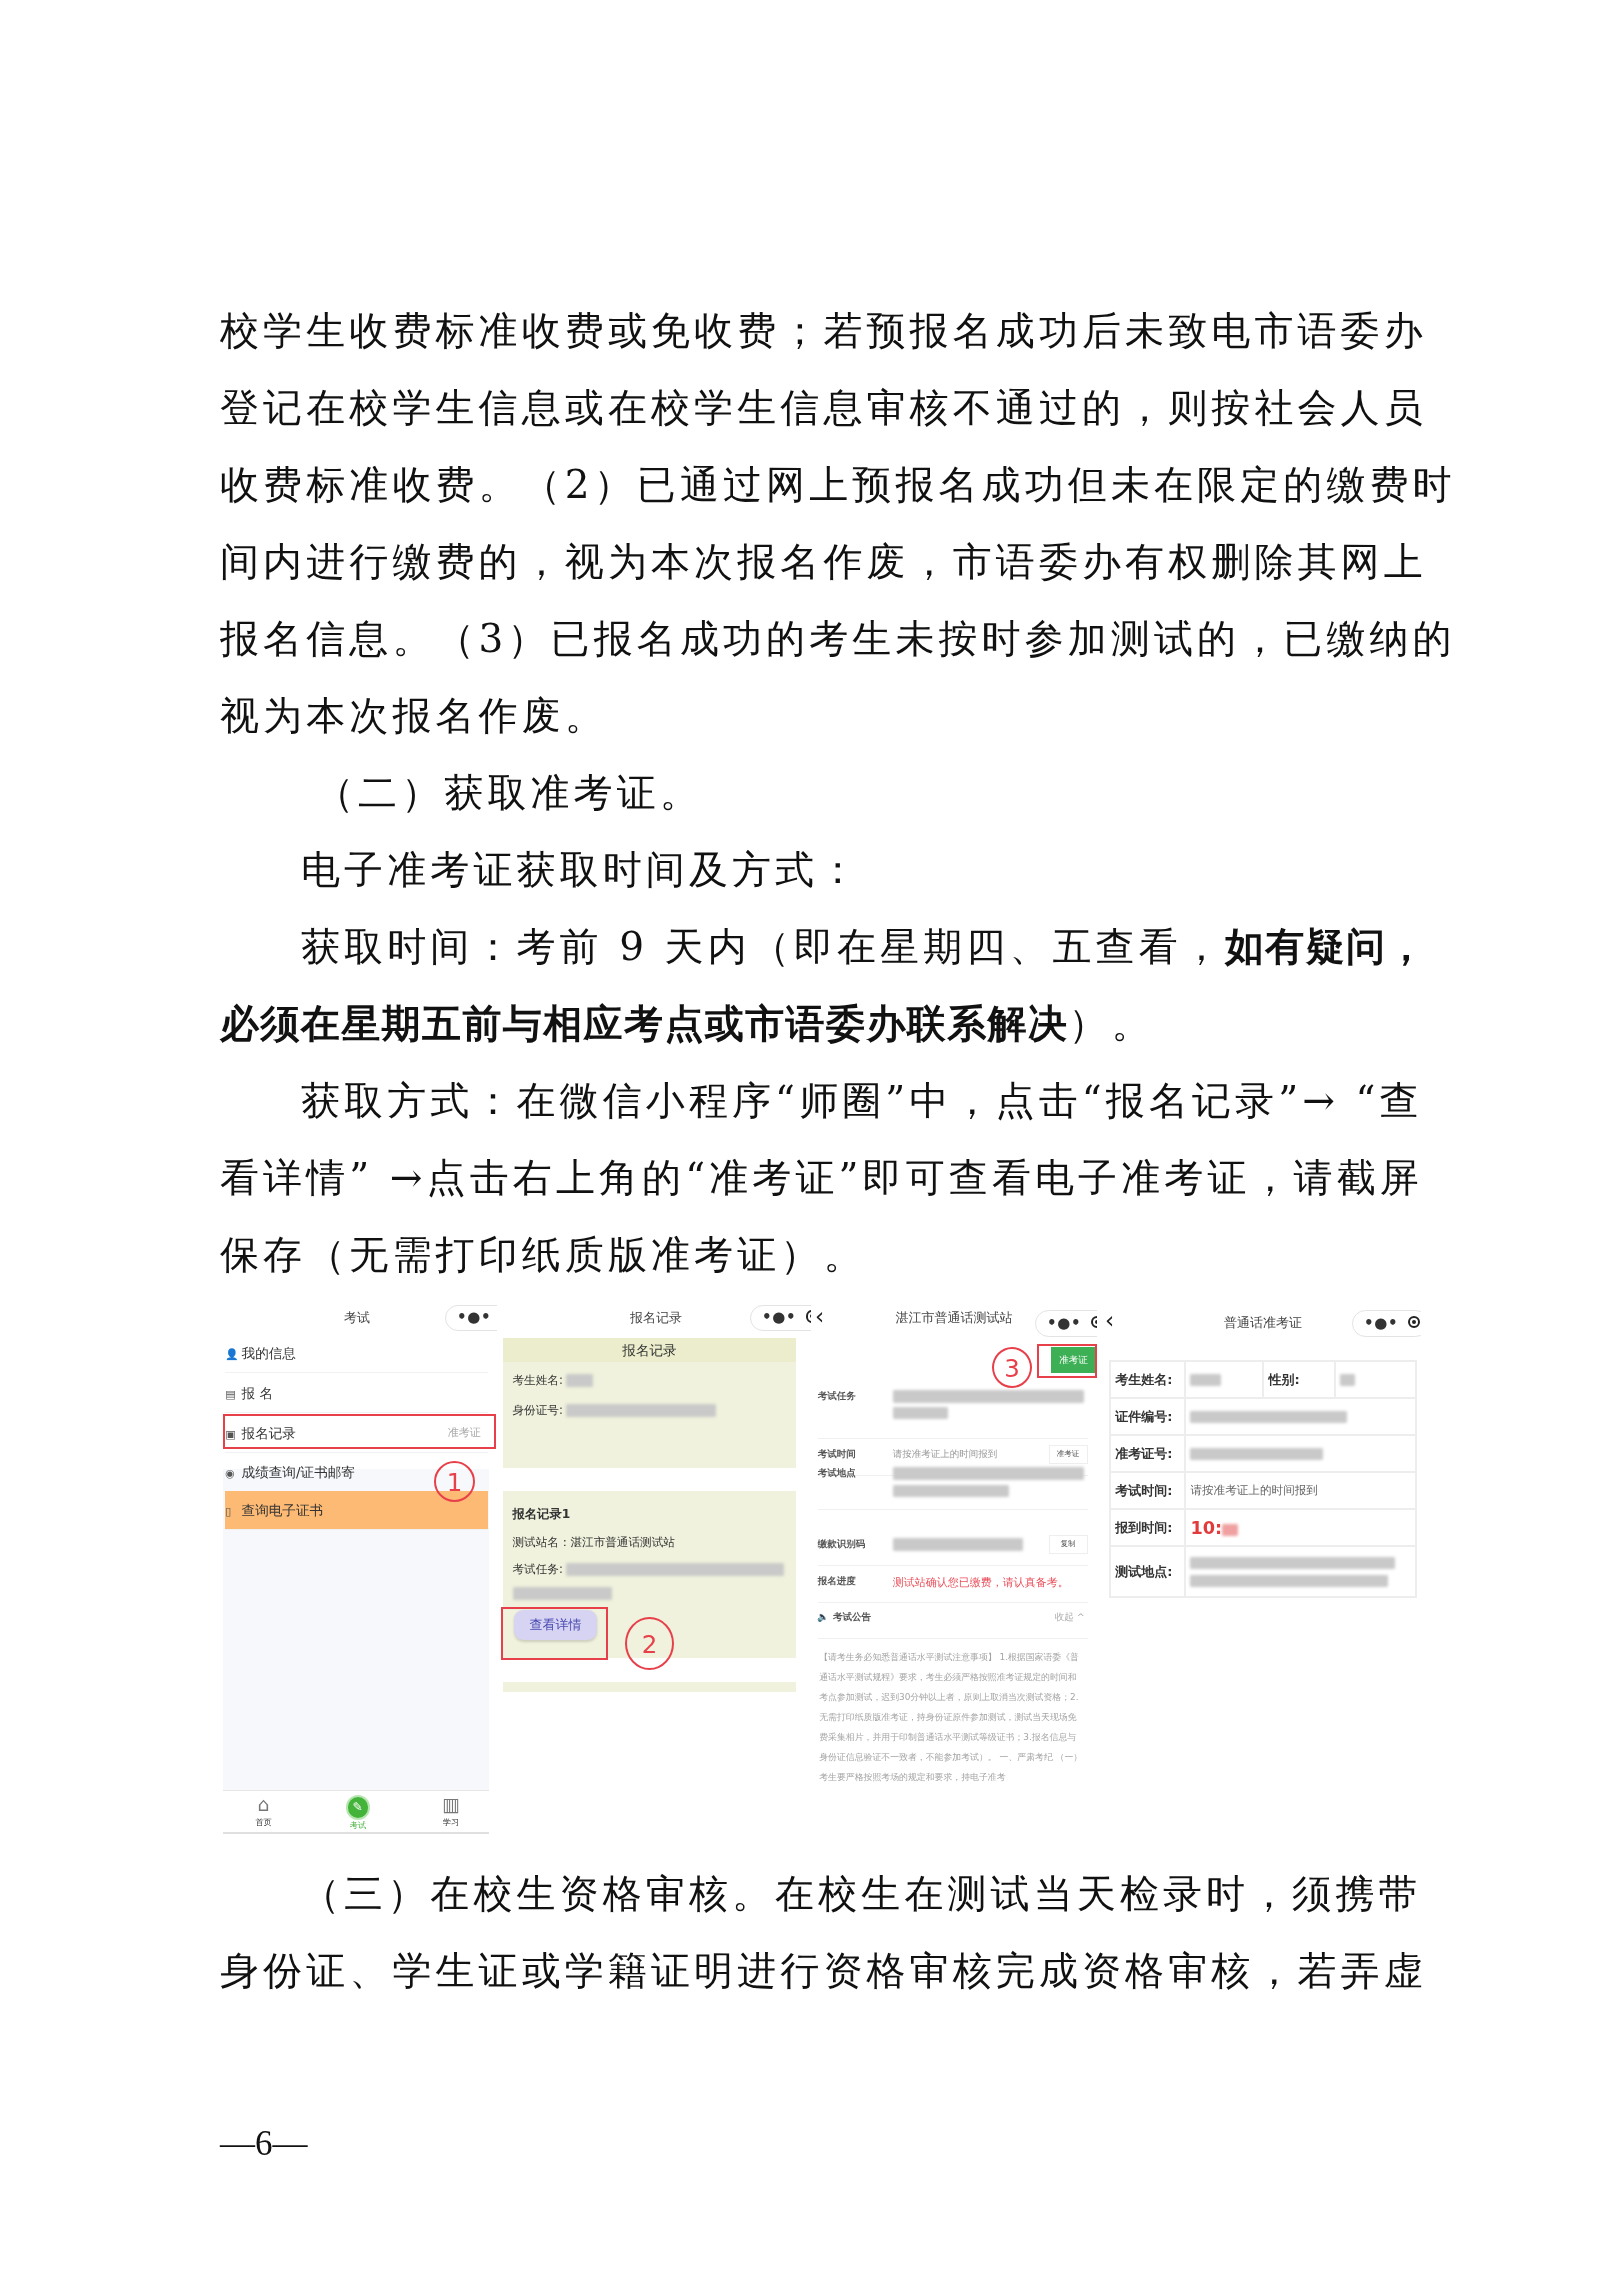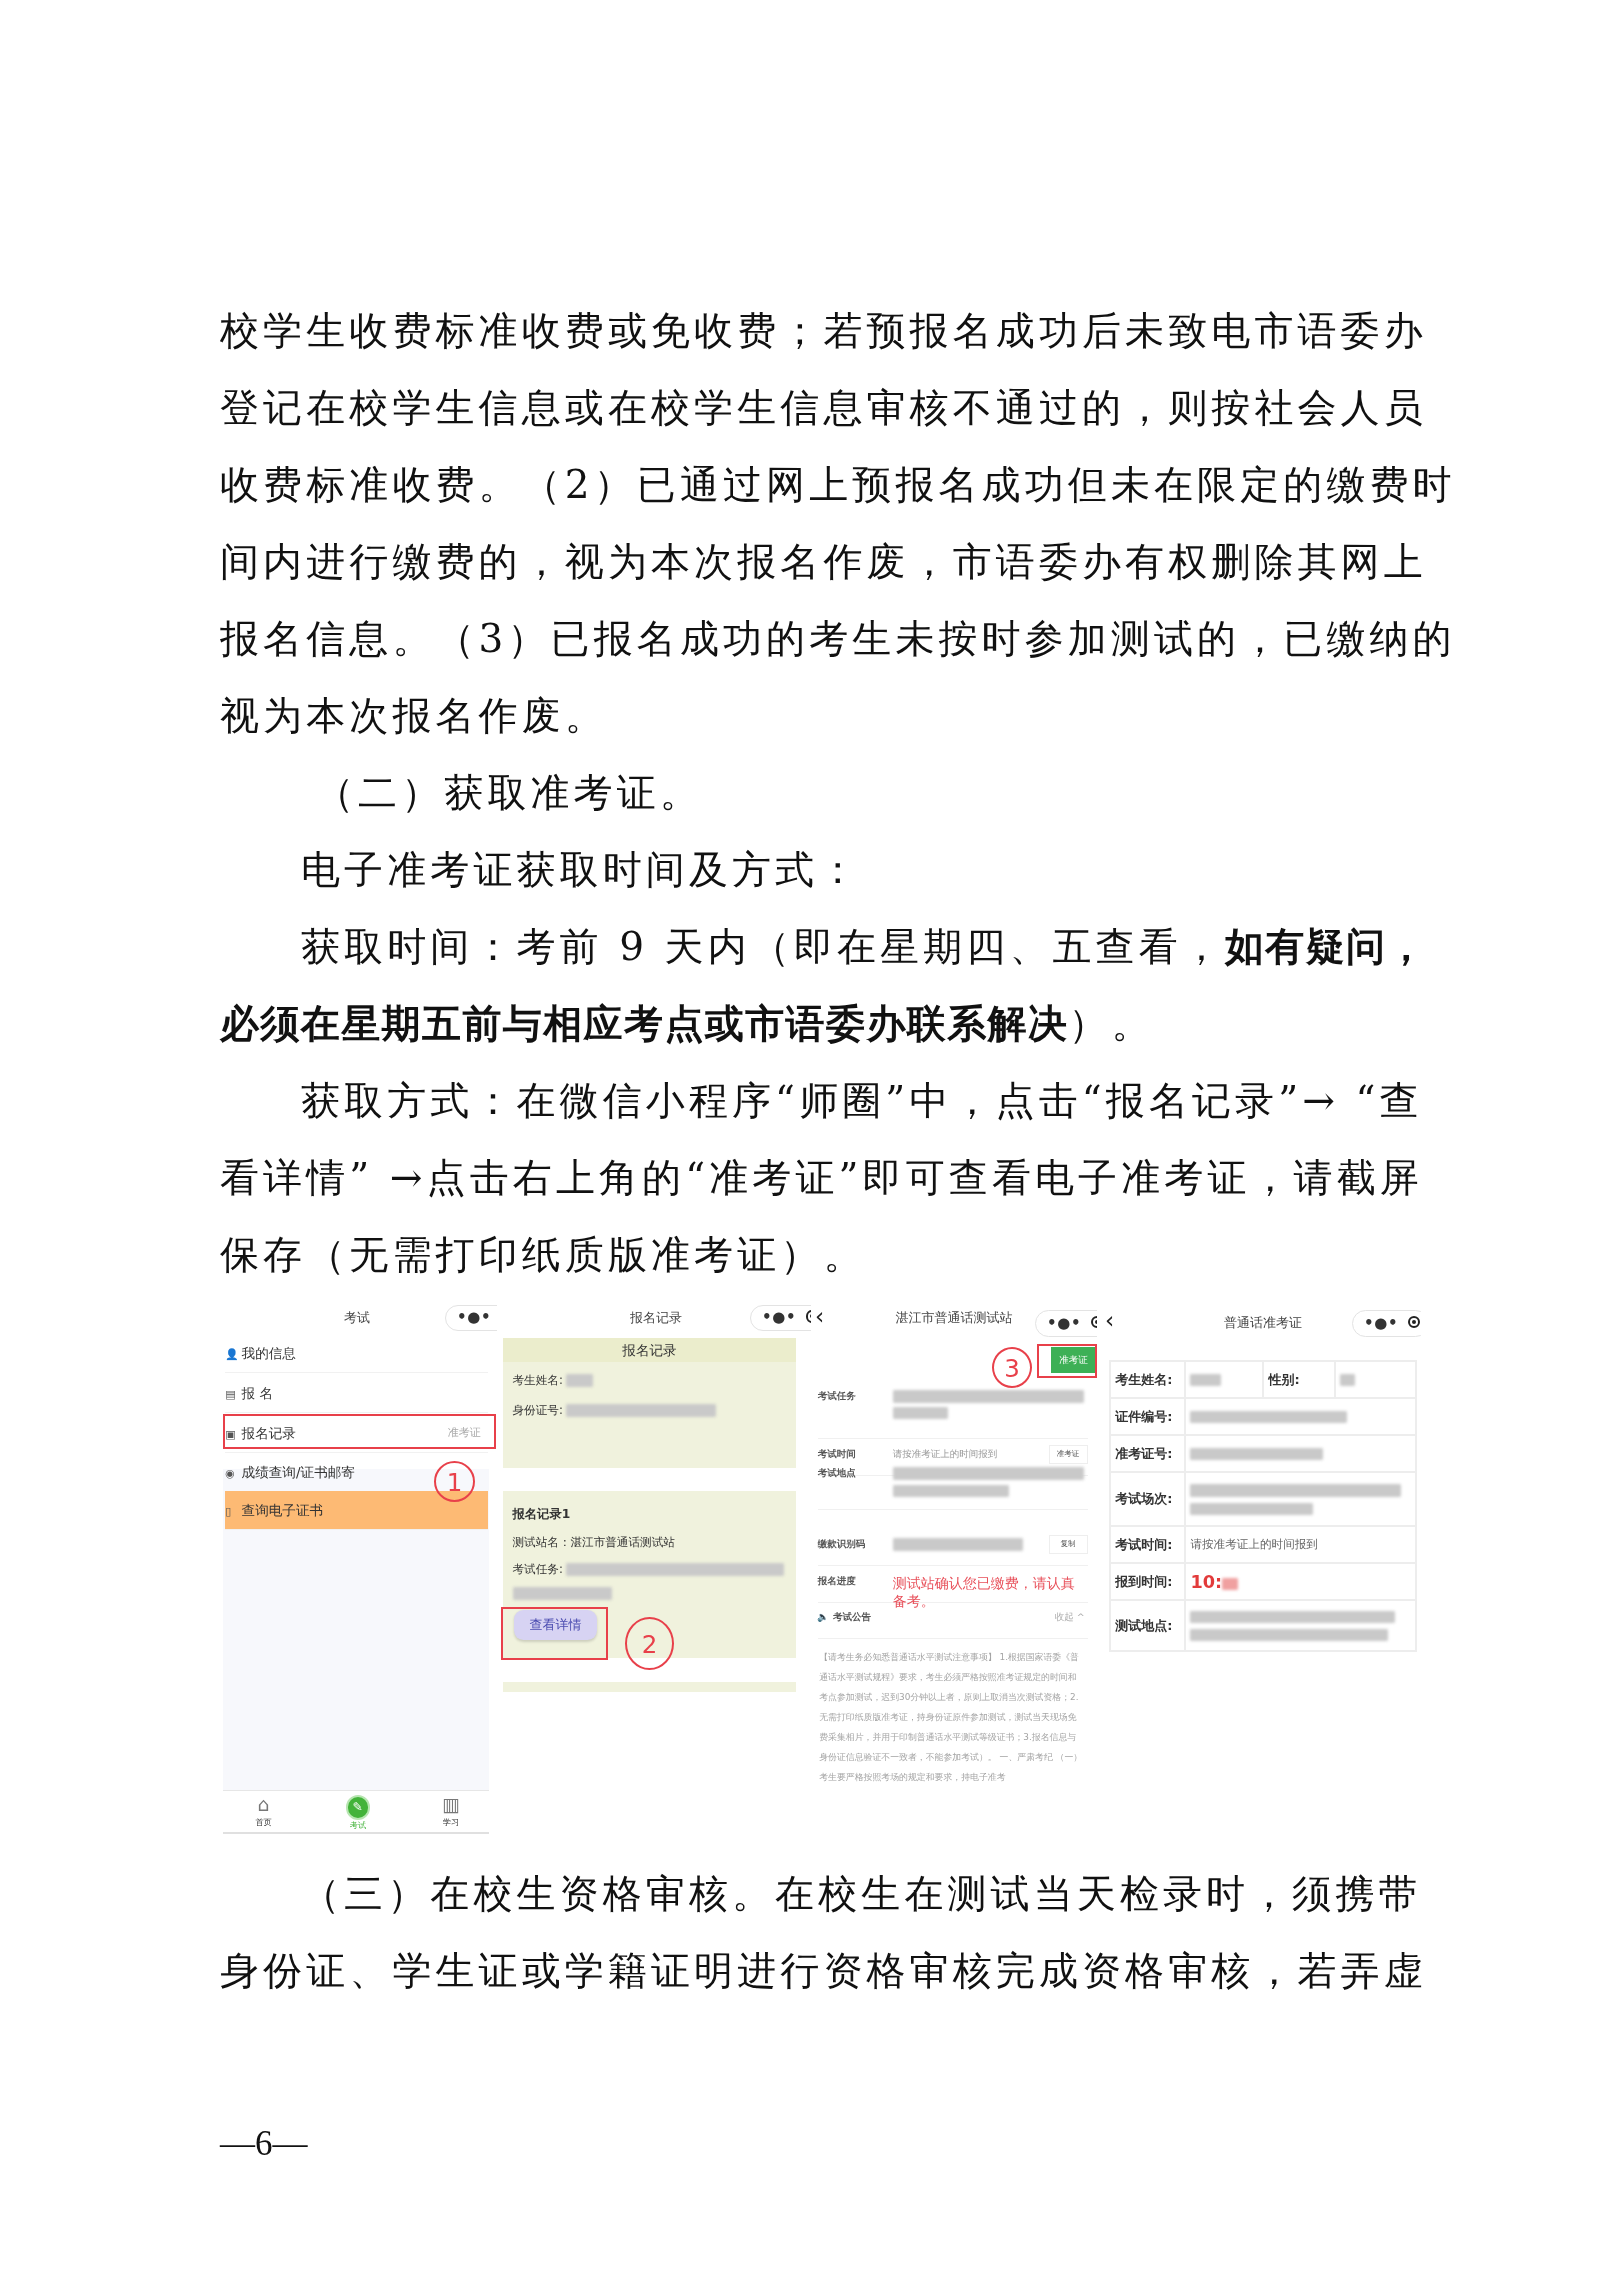--- a/index.html
+++ b/index.html
@@ -202,21 +202,21 @@
       <span class="lbl">考试地点</span>
       <span class="val"><span class="blur" style="width:191px"></span><br><span class="blur" style="width:116px;margin-top:5.5px"></span></span>
     </div>
     <div class="row" style="top:239px;height:27px">
       <span class="lbl">缴款识别码</span>
       <span class="val"><span class="blur" style="width:130px"></span></span>
       <span class="smallbtn">复制</span>
     </div>
     <div class="row" style="top:276px;height:27px">
       <span class="lbl">报名进度</span>
-      <span class="val" style="color:#e8505a;font-size:14px">测试站确认您已缴费，请认真备考。</span>
+      <span class="val" style="color:#e8505a;font-size:11px">测试站确认您已缴费，请认真备考。</span>
     </div>
     <div class="row" style="top:312px;height:27px">
       <span class="lbl"><span>🔈</span> <span>考试公告</span></span>
       <span style="position:absolute;right:2.7px;top:0;color:#aaa">收起 ^</span>
     </div>
     <div class="notice-text">【请考生务必知悉普通话水平测试注意事项】 1.根据国家语委《普通话水平测试规程》要求，考生必须严格按照准考证规定的时间和考点参加测试，迟到30分钟以上者，原则上取消当次测试资格；2.无需打印纸质版准考证，持身份证原件参加测试，测试当天现场免费采集相片，并用于印制普通话水平测试等级证书；3.报名信息与身份证信息验证不一致者，不能参加考试）。 一、严肃考纪 （一）考生要严格按照考场的规定和要求，持电子准考</div>
   </div>
 
   <div class="panel" id="p4">
     <div class="navbar">
@@ -237,24 +237,20 @@
       </tr>
       <tr>
         <td class="k">证件编号:</td>
         <td class="v" colspan="3"><span class="blur" style="width:157px"></span></td>
       </tr>
       <tr>
         <td class="k">准考证号:</td>
         <td class="v" colspan="3"><span class="blur" style="width:133px"></span></td>
       </tr>
       <tr>
-        <td class="k" style="height:52px">考试场次:</td>
-        <td class="v" colspan="3"><span class="blur" style="width:211px"></span><br><span class="blur" style="width:123px;margin-top:5.5px"></span></td>
-      </tr>
-      <tr>
         <td class="k">考试时间:</td>
         <td class="v" colspan="3">请按准考证上的时间报到</td>
       </tr>
       <tr>
         <td class="k">报到时间:</td>
         <td class="v" colspan="3"><span class="red">10:</span><span class="blur" style="width:16.4px;background:#f0a0a0"></span></td>
       </tr>
       <tr>
         <td class="k" style="height:49px">测试地点:</td>
         <td class="v" colspan="3"><span class="blur" style="width:205px"></span><br><span class="blur" style="width:198px;margin-top:5.5px"></span></td>

